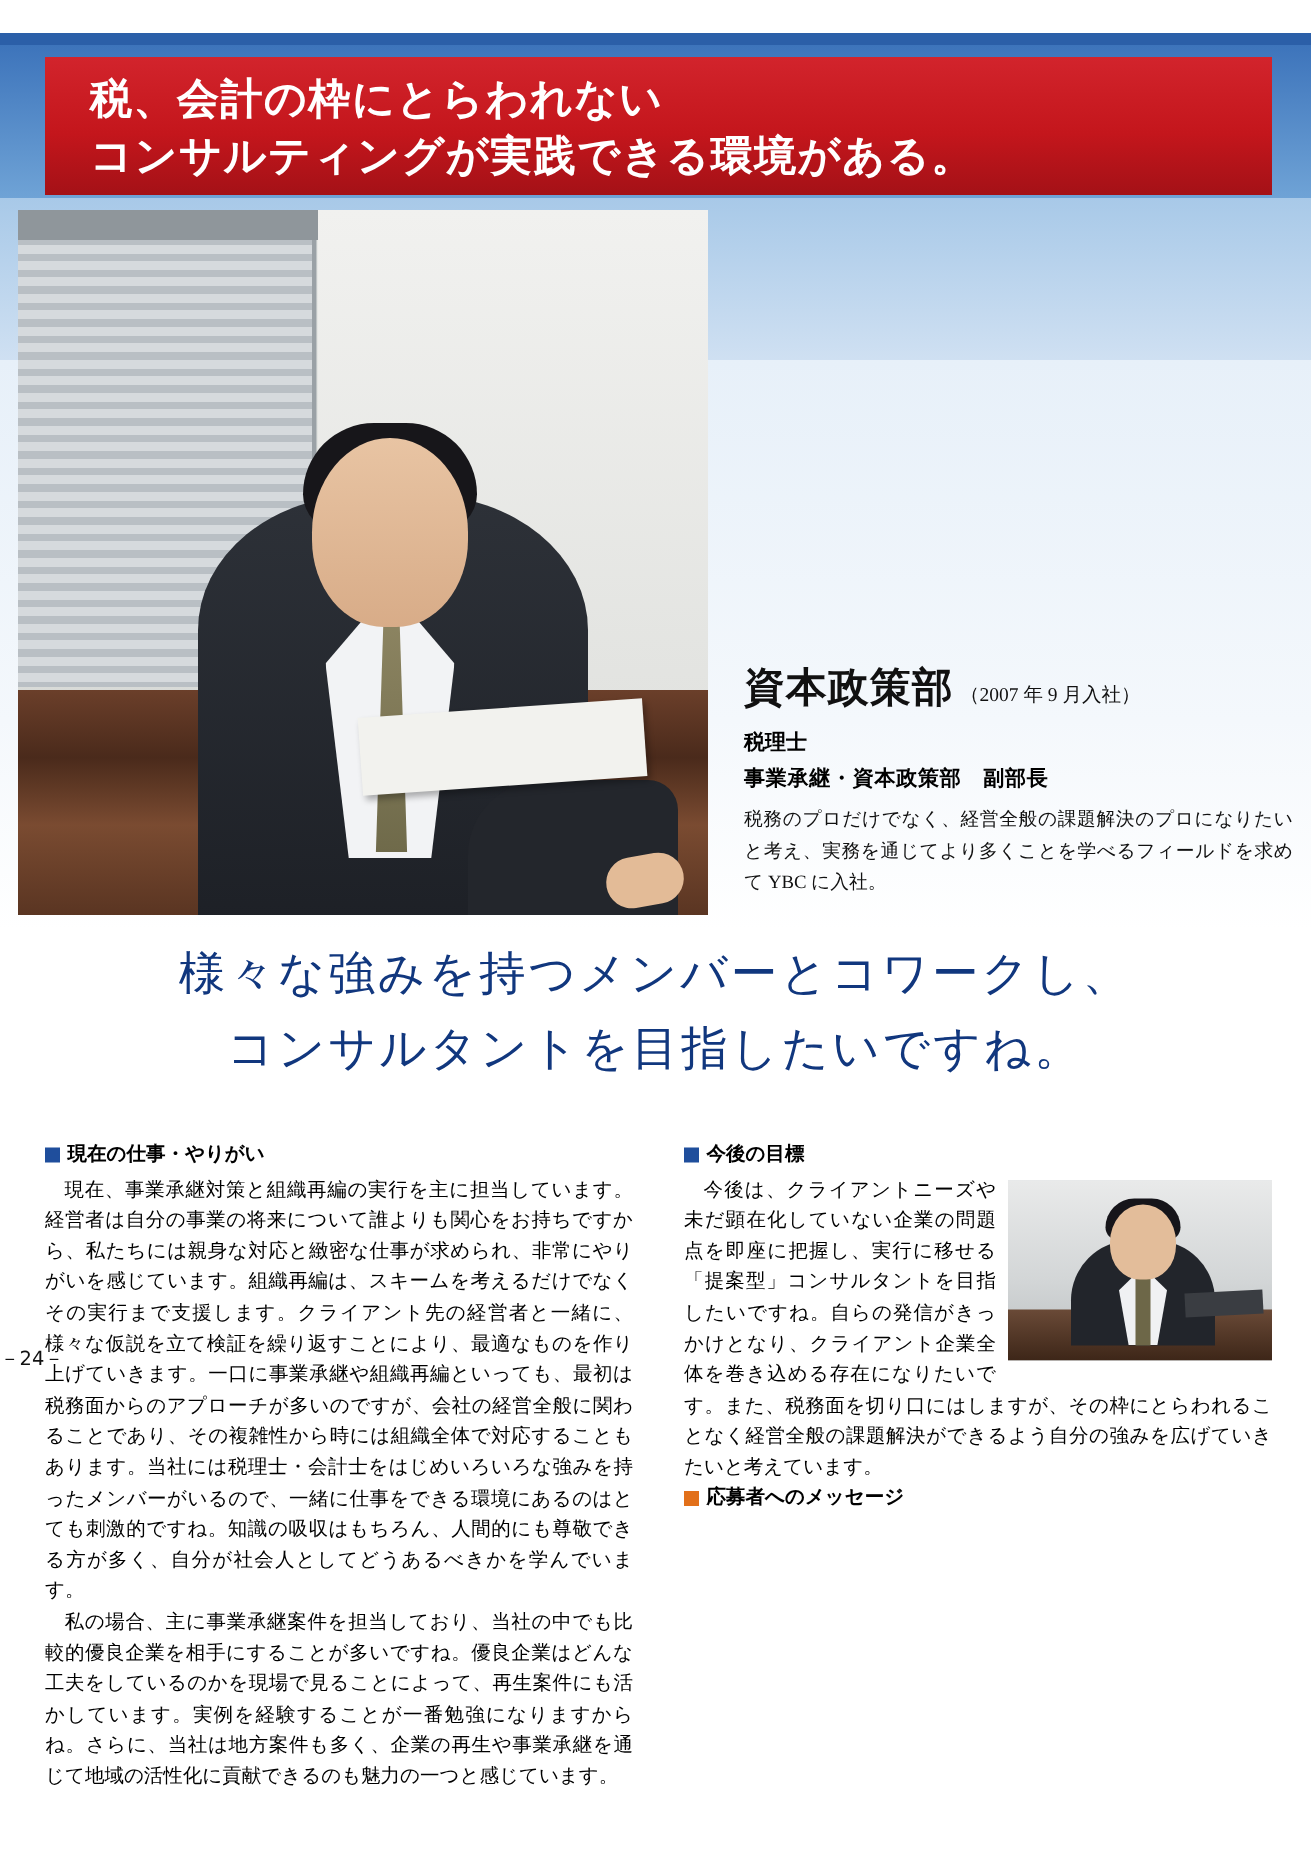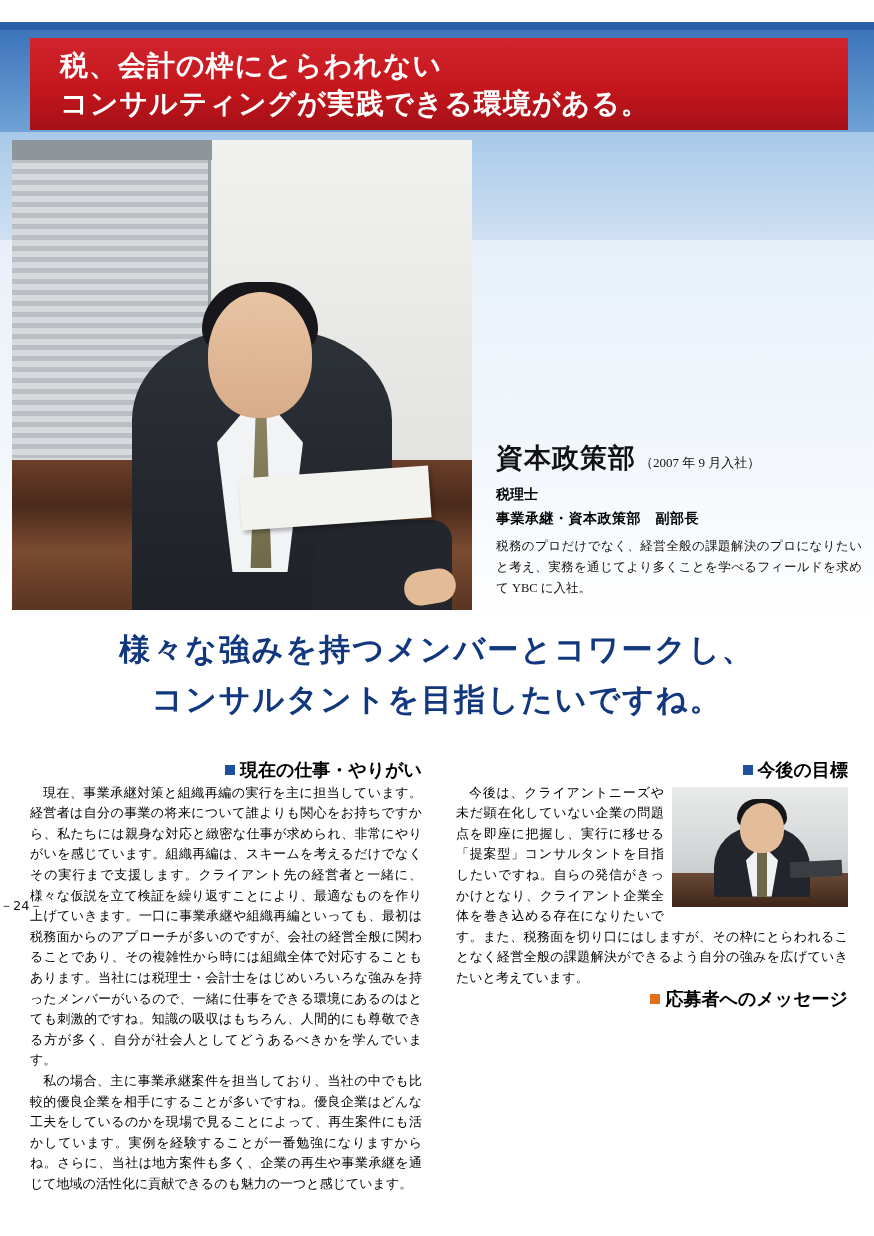--- a/index.html
+++ b/index.html
@@ -176,21 +176,21 @@
 
   
   .pullquote {
     position: absolute;
     left: 0;
     top: 624px;
     width: 874px;
     text-align: center;
     color: #11377e;
     font-family: "DejaVu Serif", serif;
-    font-weight: bold;
+    font-weight: normal;
     font-size: 31px;
     line-height: 50px;
     letter-spacing: 2px;
   }
 
   
   .columns {
     position: absolute;
     top: 760px;
     left: 30px;
@@ -205,25 +205,24 @@
     line-height: 20.6px;
     color: #000;
     text-align: justify;
   }
   .col-left { left: 0; }
   .col-right { left: 426px; }
 
   .sec-head {
     font-family: "DejaVu Sans", sans-serif;
     font-weight: bold;
-    font-size: 18px;
+    font-size: 13px;
     display: flex;
     align-items: center;
     margin-bottom: 2px;
-    justify-content: flex-end;
   }
   .sec-head .sq {
     display:inline-block;
     width: 10px; height: 10px;
     margin-right: 5px;
   }
   .sq-blue { background: #1f4e9c; }
   .sq-orange { background: #e2701a; }
 
   .para {

